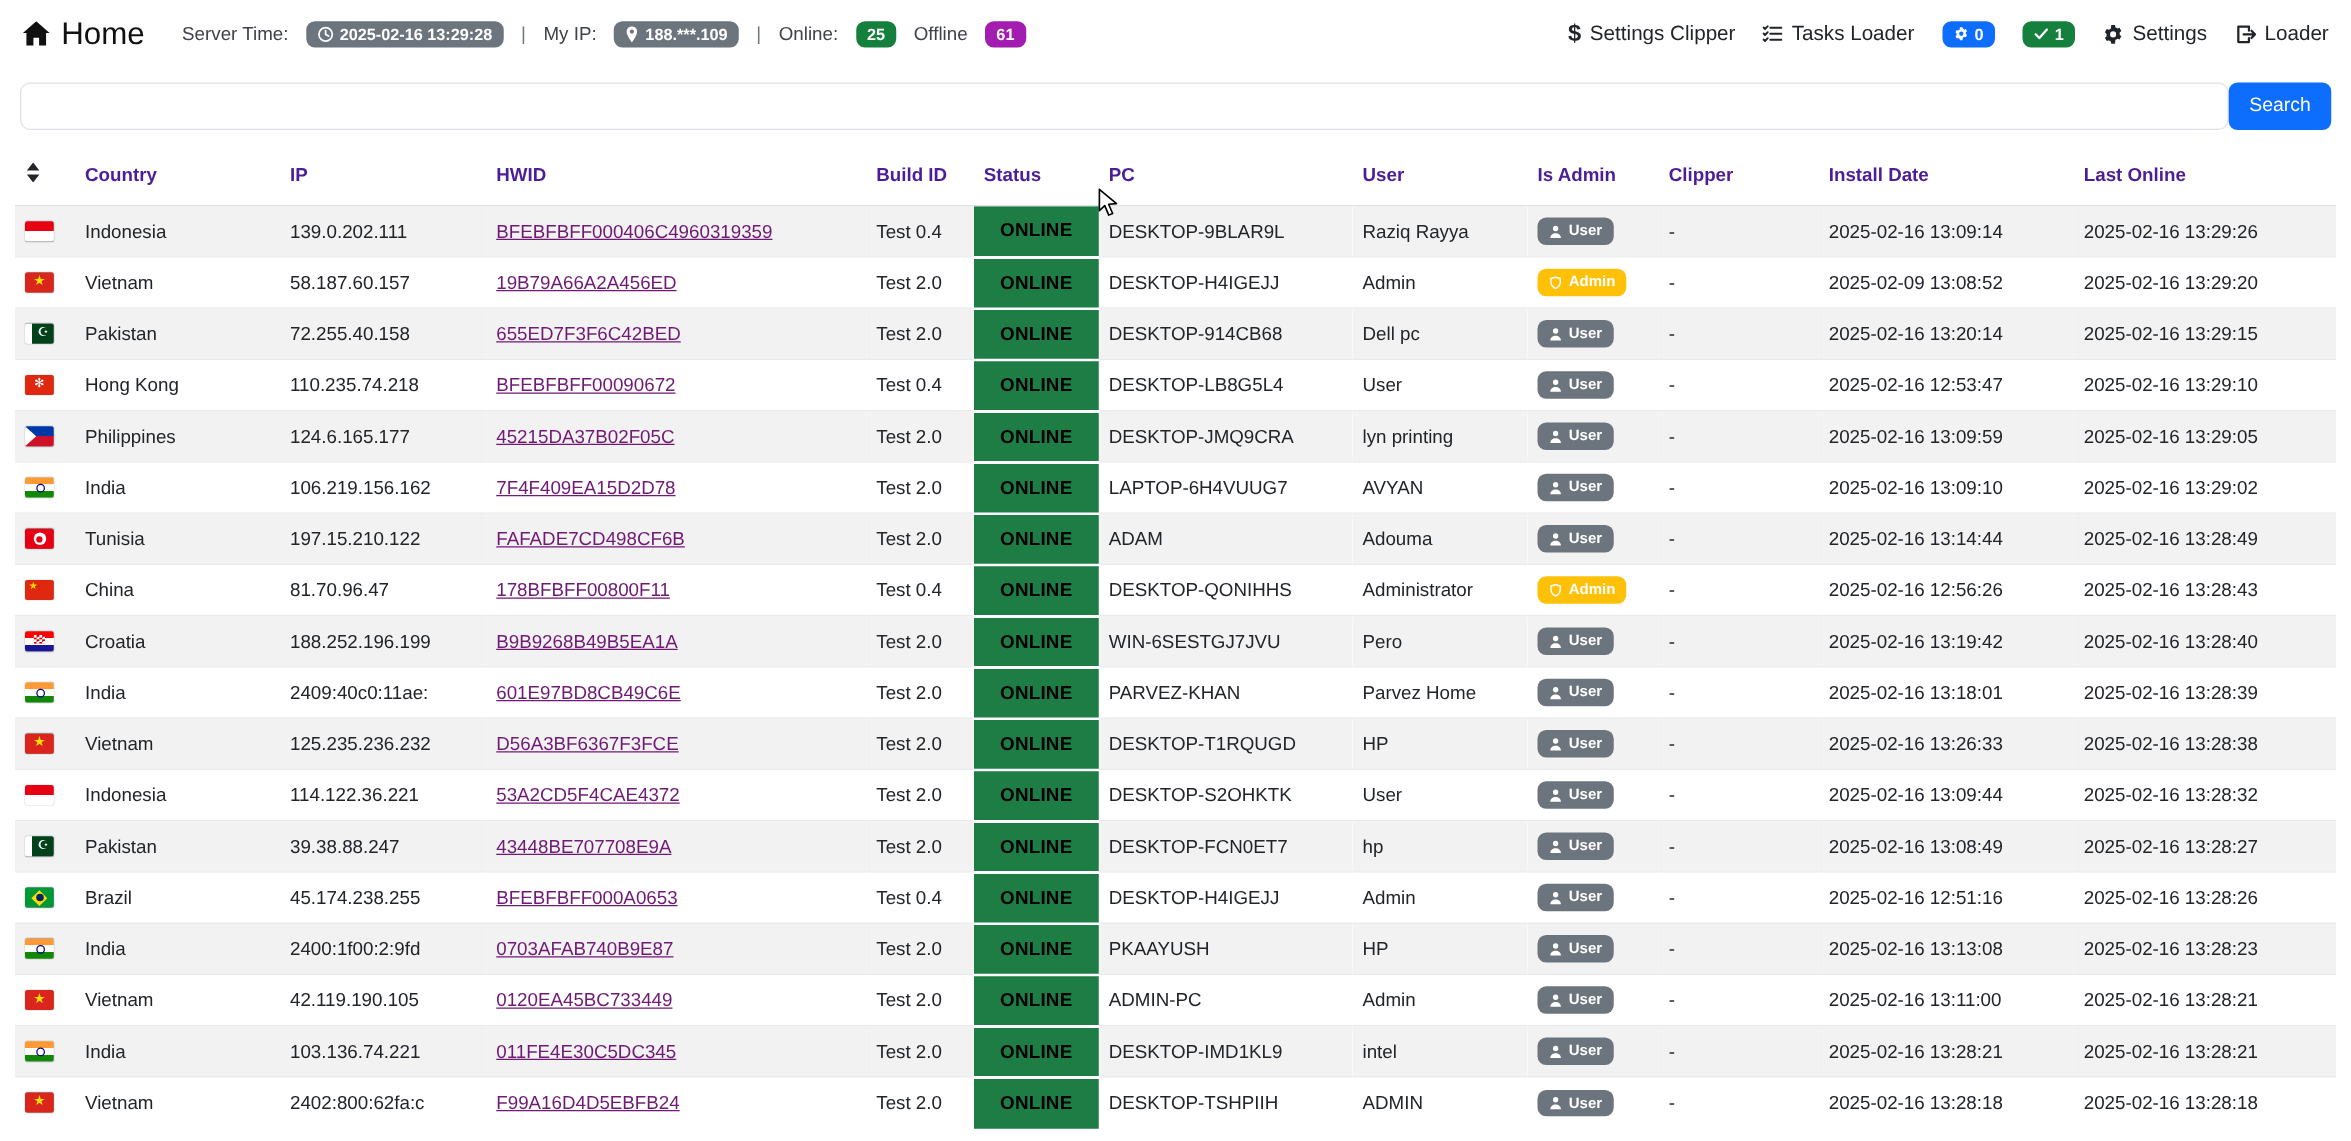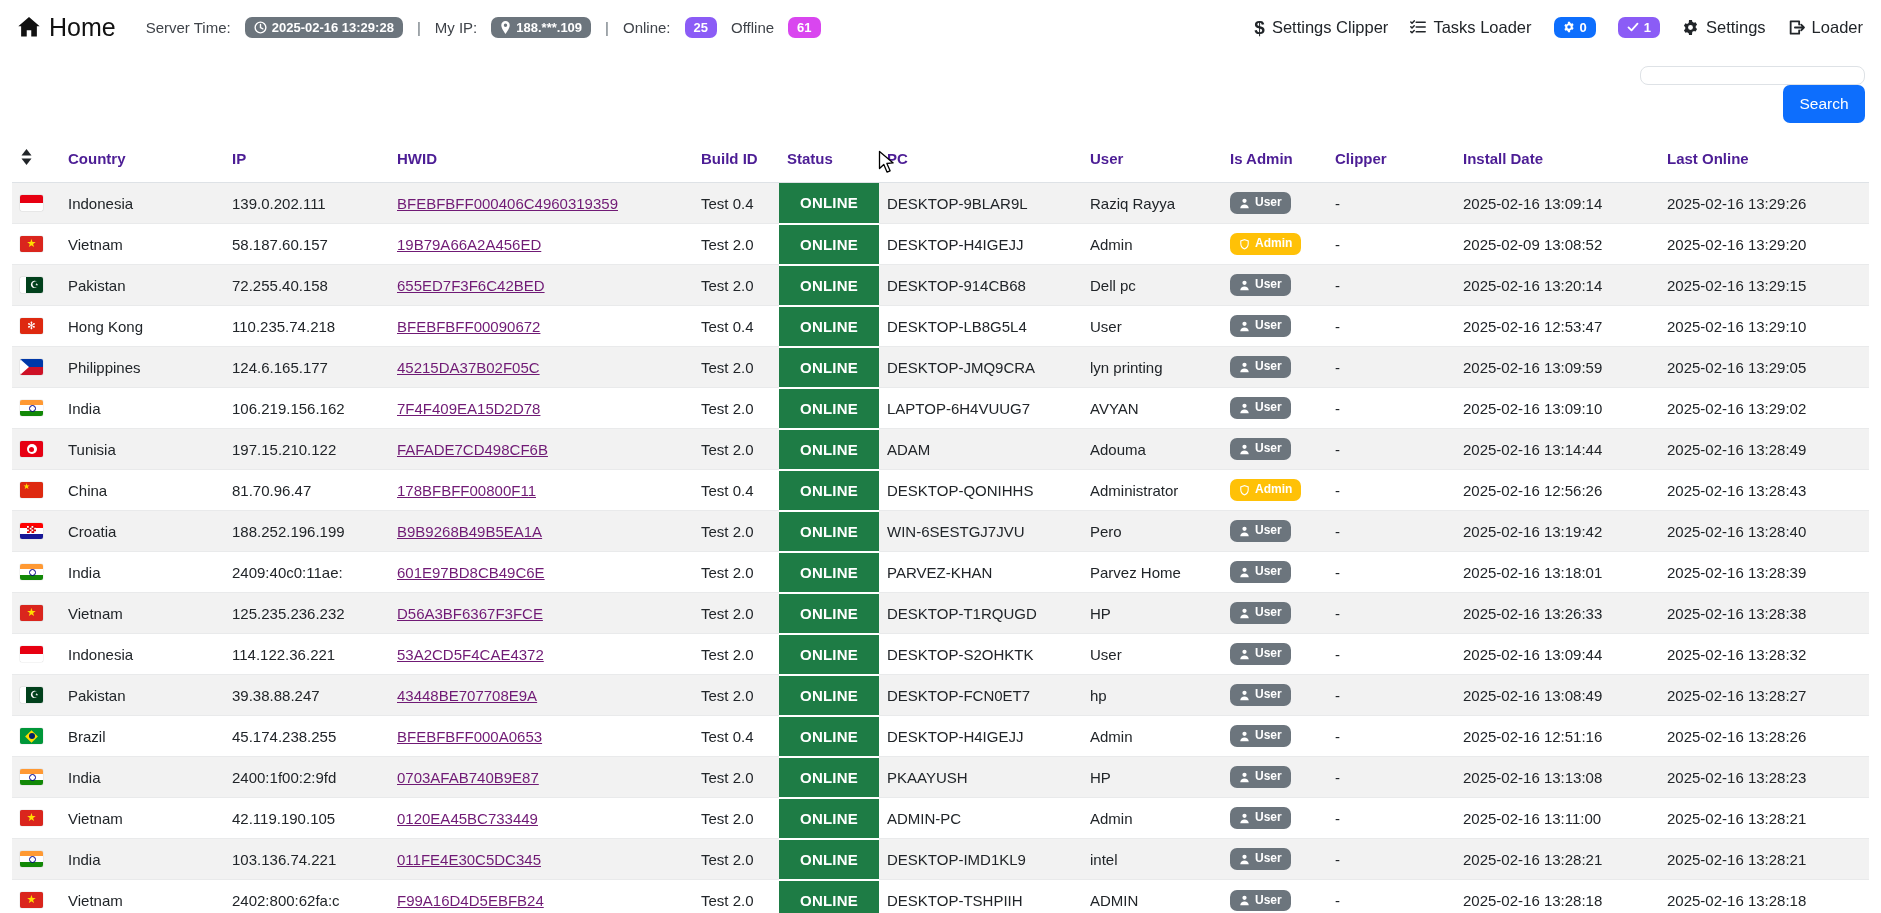--- a/index.html
+++ b/index.html
@@ -14,29 +14,29 @@
   .topbar { display:flex; align-items:center; height:54px; padding:16px 18px; }
   .brand { display:flex; align-items:center; gap:9px; font-size:25px; color:#111; }
   .brand svg { display:block; }
   .meta { display:flex; align-items:center; gap:14px; margin-left:30px; font-size:15px; color:#3f4349;text-align:center; }
   .sep { color:#6c757d; }
   .pill {
     display:inline-flex; align-items:center; gap:5px;
     background:#6c757d; color:#fff; font-weight:bold; font-size:13px;
     padding:4px 9px; border-radius:7px; line-height:1;
   }
-  .pill.green { background:#8b5cf6; }
-  .pill.red   { background:#d946ef; }
+  .pill.green { background:#15803d; }
+  .pill.red   { background:#a21caf; }
   .pill.blue  { background:#0d6efd; }
   .nav { margin-left:auto; display:flex; align-items:center; gap:22px; font-size:16.5px; }
   .nav-item { display:inline-flex; align-items:center; gap:7px; color:#212529; cursor:pointer; white-space:nowrap; }
   .dollar { font-weight:bold; font-size:19px; line-height:1; }
 
   
-  .search-row { display:flex; padding:12px 16px 14px 16px; align-items:flex-end;flex-direction:column; }
+  .search-row { display:flex; padding:12px 16px 14px 16px; align-items:flex-end; }
   .search-input {
     flex:1; height:38px; border:1px solid #dee2e6; border-radius:8px;
     font-size:15px; padding:0 12px; outline:none; background:#fff;
     font-family:"Liberation Sans", sans-serif;
   }
   .search-btn {
     width:82px; height:38px; background:#0d6efd; color:#fff; border:none;
     border-radius:7px; font-size:15.5px; cursor:pointer;
     font-family:"Liberation Sans", sans-serif;
   }
@@ -47,21 +47,21 @@
     text-align:left; font-weight:bold; padding:12px 8px 14px 8px;
     border-bottom:1px solid #dee2e6; white-space:nowrap; font-size:15px; color:#4c1d95;
   }
   tbody tr:nth-child(odd) { background:#f2f2f2; }
   tbody td {
     padding:0 8px; height:41px; white-space:nowrap; overflow:hidden;
     border-top:1px solid #e9eaeb; color:#212529;
   }
   tbody tr:first-child td { border-top:none; }
   td.status {
-    background:#1e7c45; color:#ffffff; font-weight:bold; text-align:center;
+    background:#1e7c45; color:#000000; font-weight:bold; text-align:center;
     border-top:2px solid #fff; letter-spacing:.2px;
   }
   tbody tr:first-child td.status { border-top:none; }
   a.hwid { color:#701a75; text-decoration:underline; }
 
   .badge {
     display:inline-flex; align-items:center; gap:5px; border-radius:7px;
     padding:4px 9px; font-size:12px; font-weight:bold; color:#fff; line-height:1.1;
   }
   .badge.user  { background:#6c757d; }

